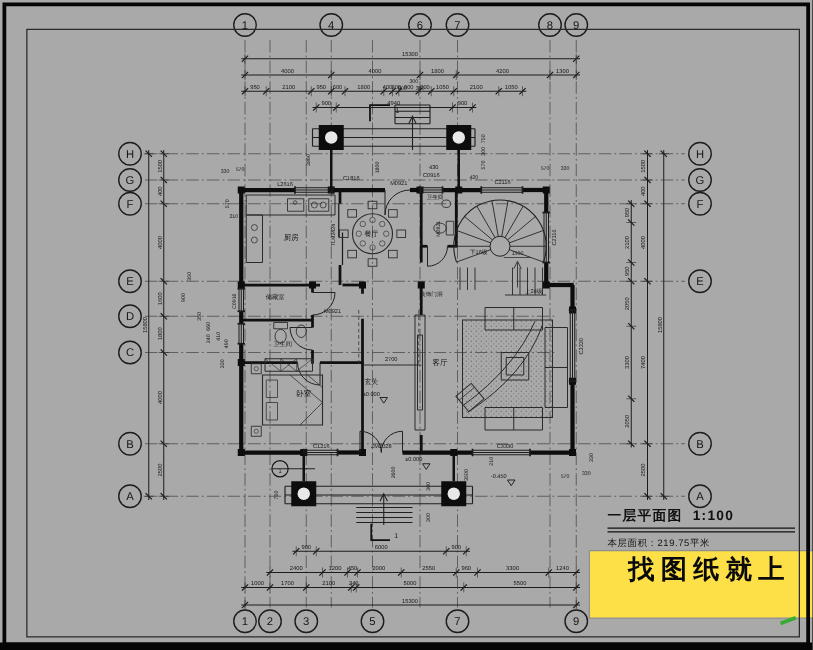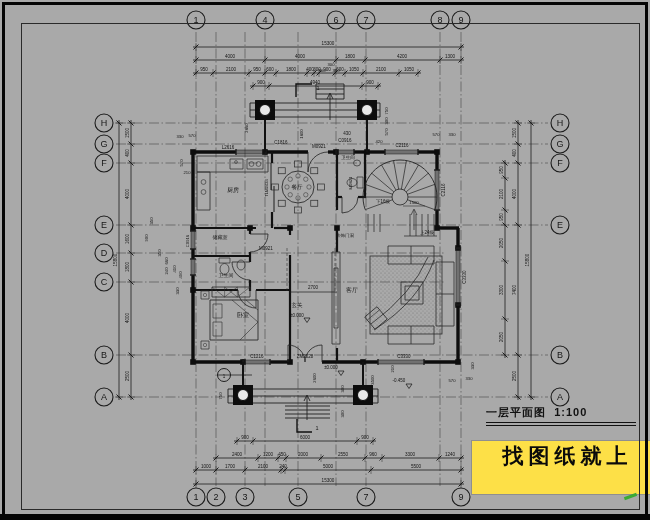--- a/index.html
+++ b/index.html
@@ -628,20 +628,21 @@
         <text x="104" y="400.2" font-size="9" text-anchor="middle">A</text>
         <circle cx="560" cy="397" r="9" fill="#a9a9a9" stroke="#1c1c1c" stroke-width="1.1"></circle>
         <text x="560" y="400.2" font-size="9" text-anchor="middle">A</text>
       </g>
   </svg>
 
   <div class="titleblock">
     <div class="tb-line1"><span>一层平面图</span>&nbsp;&nbsp;<span>1:100</span></div>
     <div class="tb-rule"></div>
     <div class="tb-rule2"></div>
+    <div class="tb-area">本层面积：219.75平米</div>
   </div>
 
   <div class="watermark">
     <div class="wm1">找图纸就上</div>
     <div class="wm-green"></div>
   </div>
 
   <div class="frame-inner"></div>
   <div class="frame-outer"></div>
   <div class="frame-bottom"></div>

